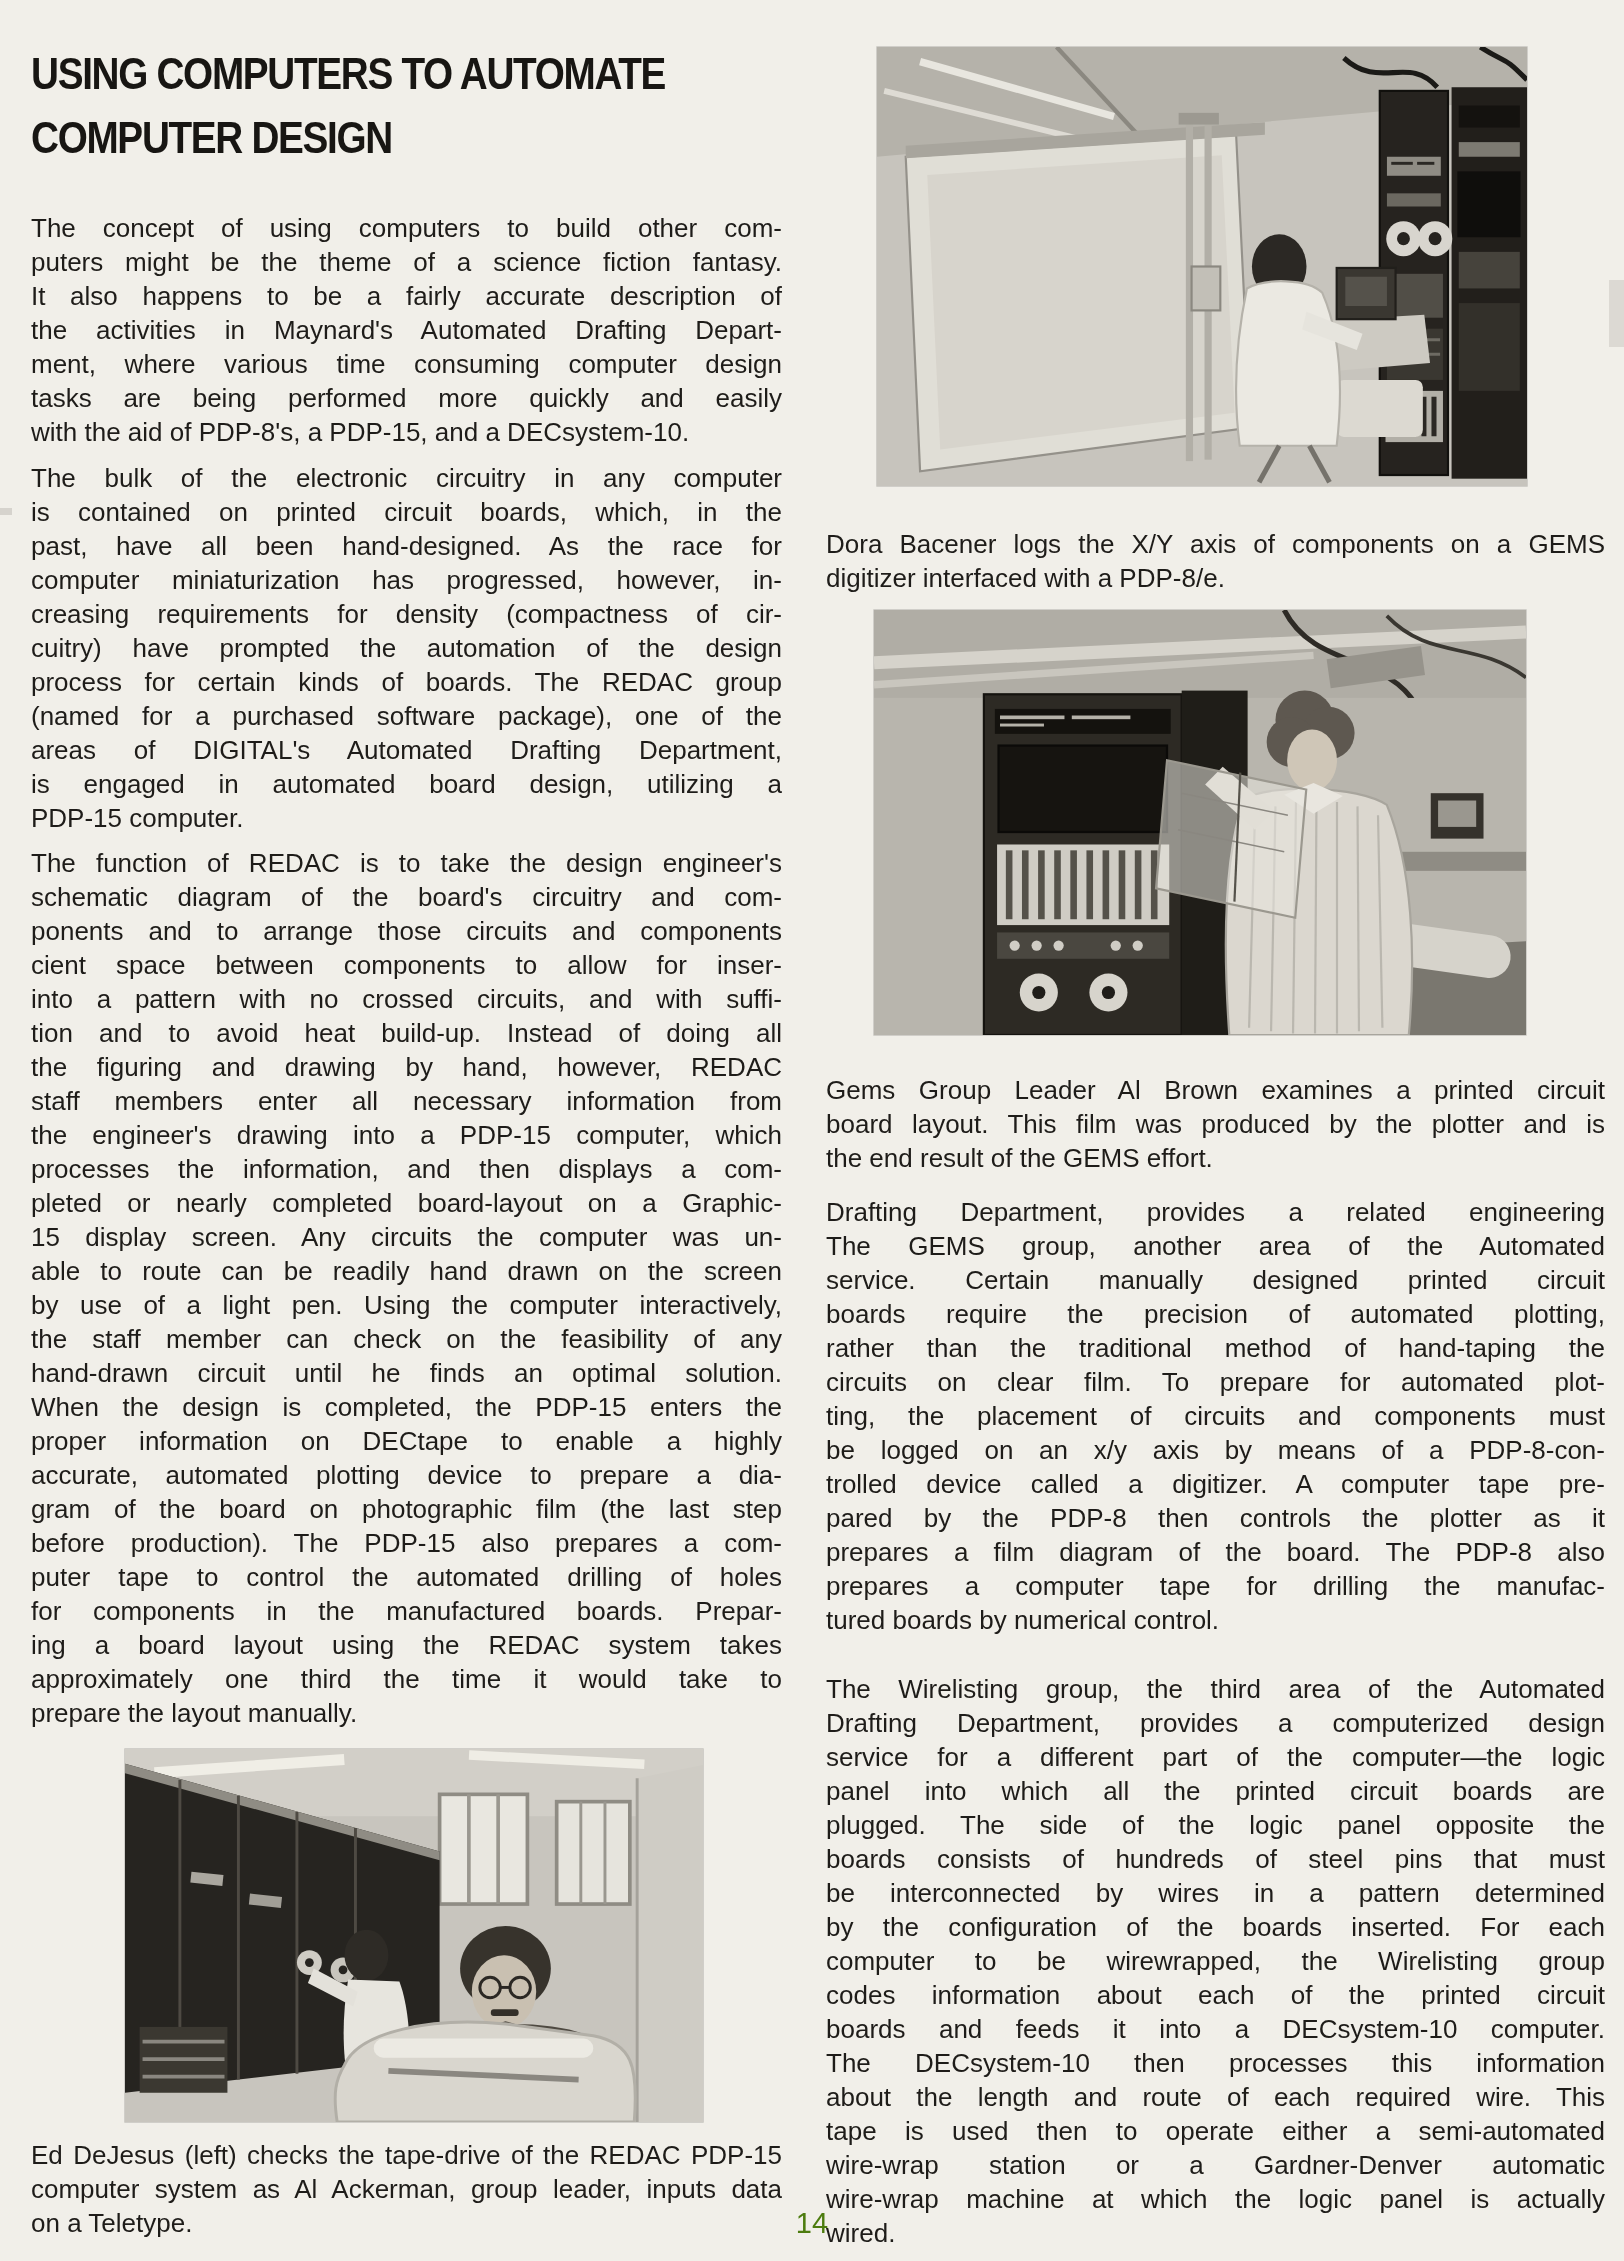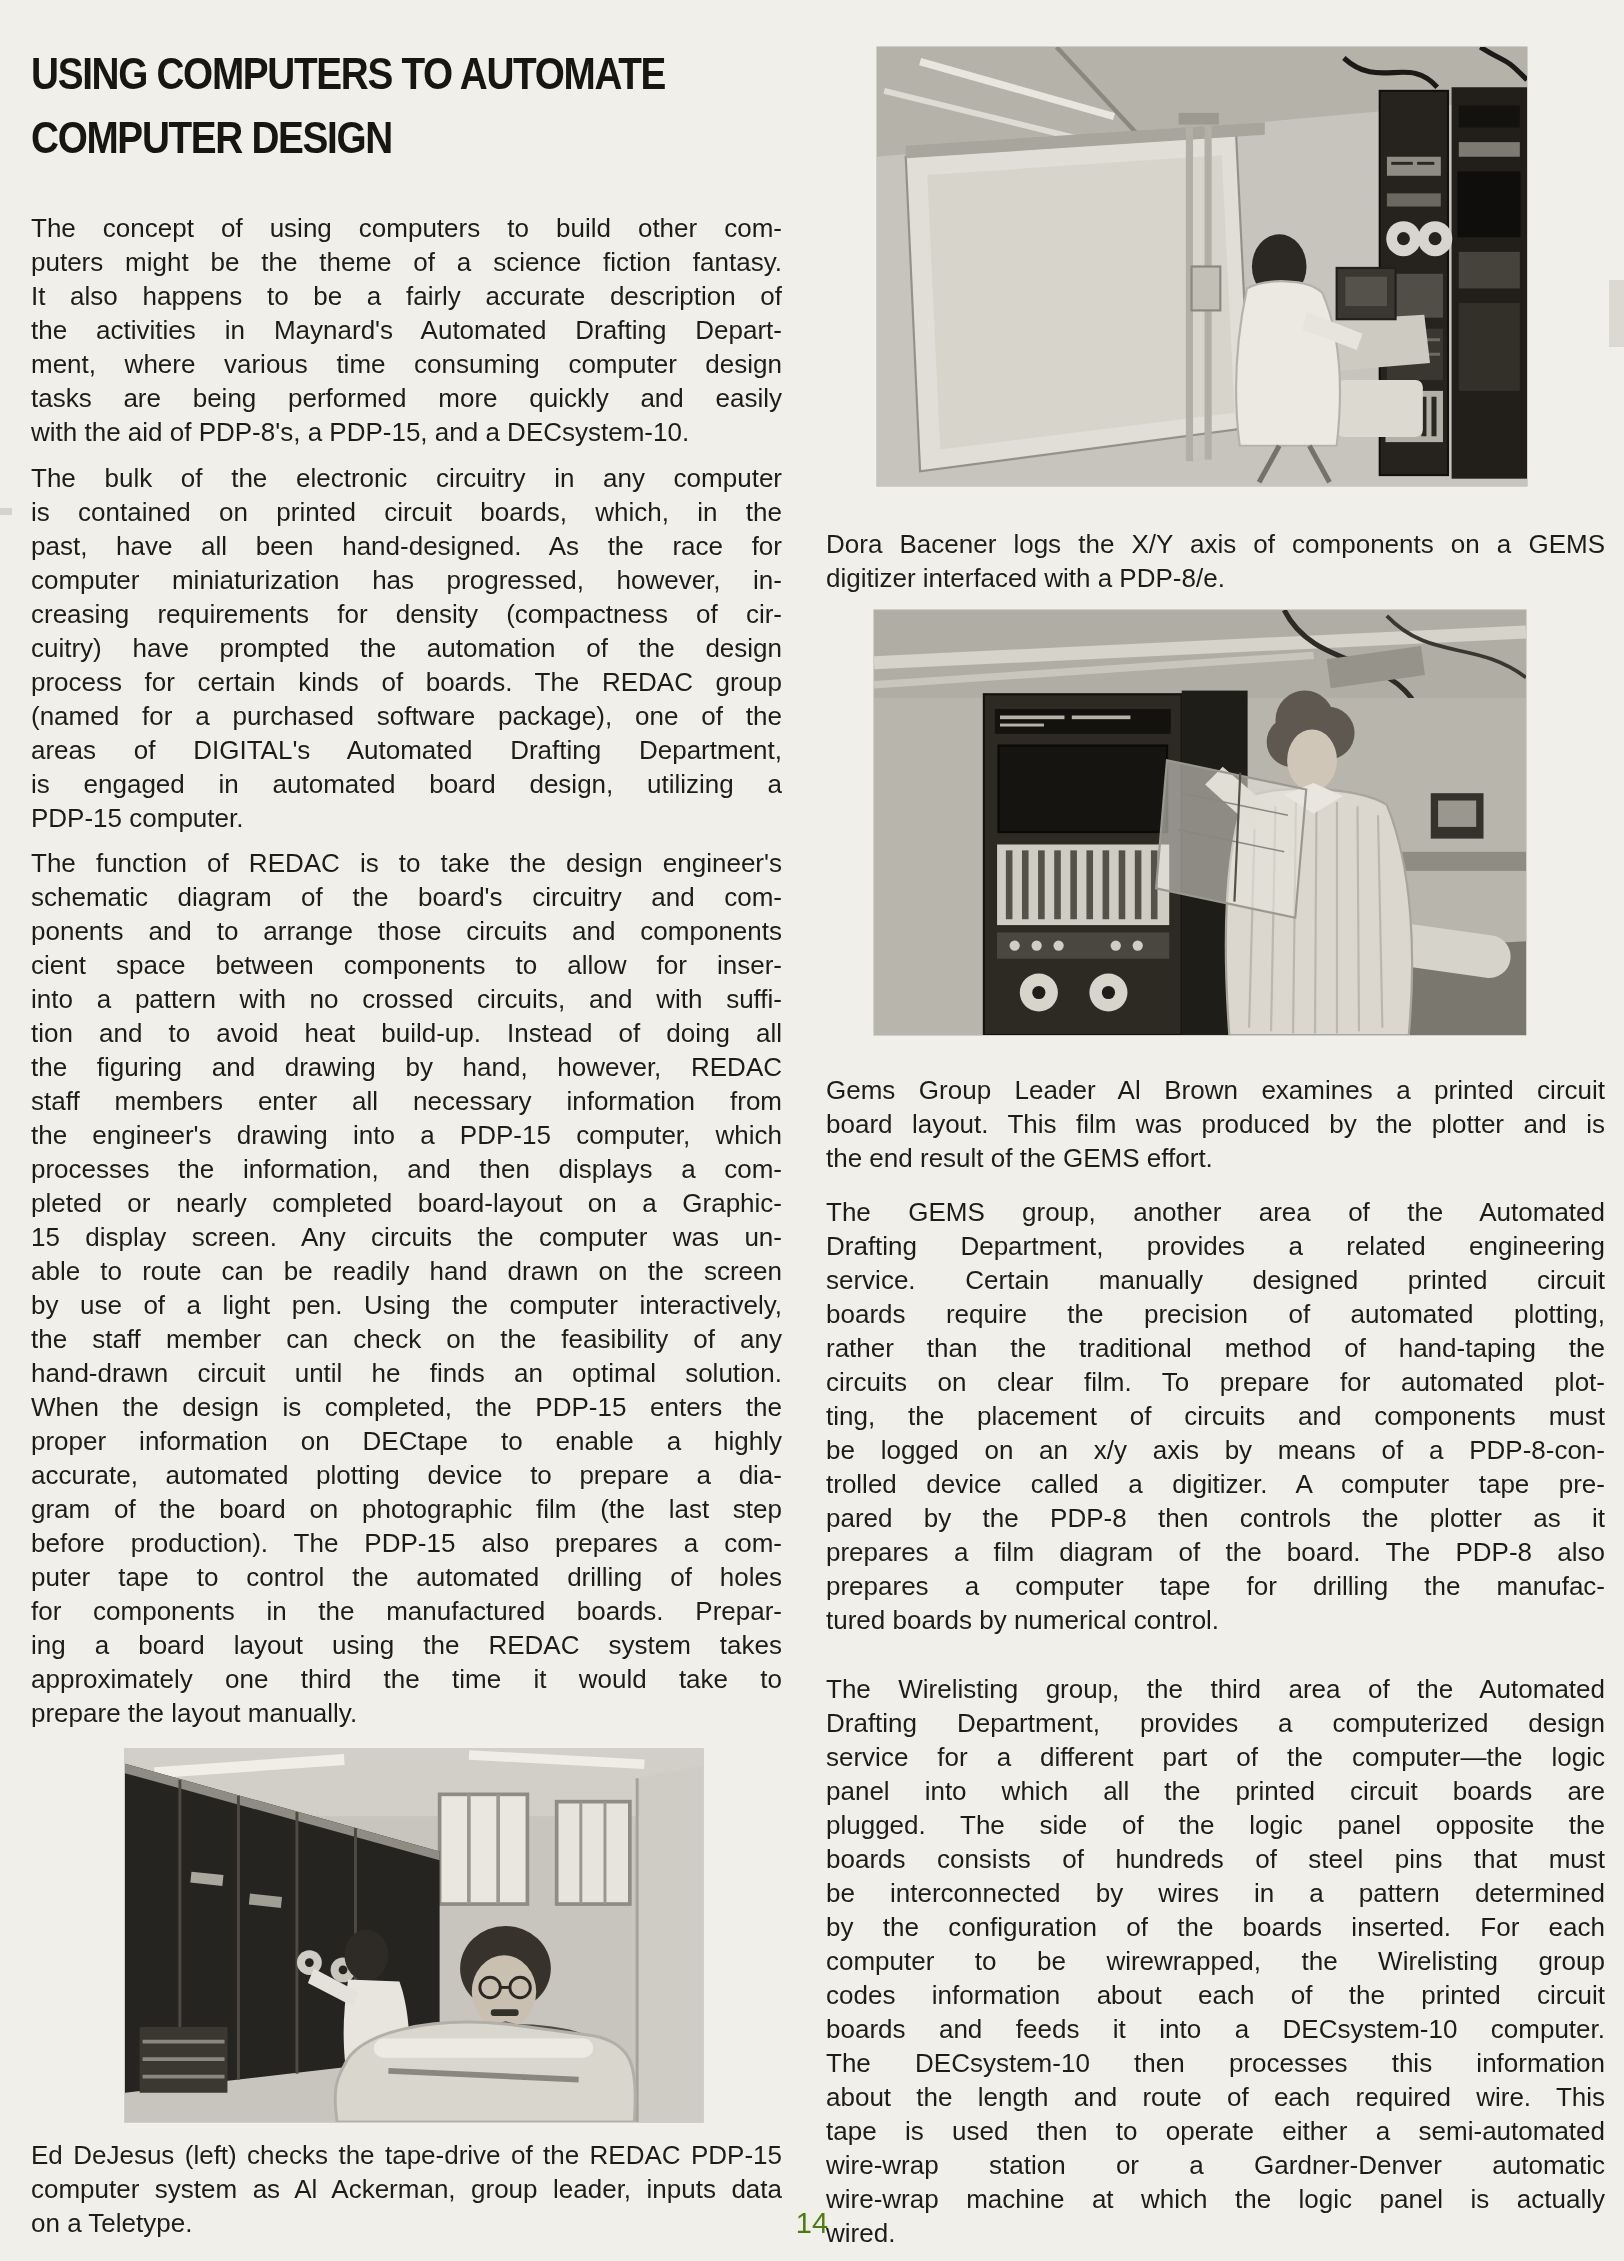--- a/index.html
+++ b/index.html
@@ -290,22 +290,22 @@
         <line x1="500" y1="222" x2="492" y2="398" stroke="#55524a" stroke-width="3"></line>
       </svg>
     </div>
     <div class="caption caption-r2">
         <div class="ln">Gems Group Leader Al Brown examines a printed circuit</div>
         <div class="ln">board layout. This film was produced by the plotter and is</div>
         <div class="ln">the end result of the GEMS effort.</div>
       </div>
 
     <div class="para p-gems">
+        <div class="ln">Drafting Department, provides a related engineering</div>
         <div class="ln">The GEMS group, another area of the Automated</div>
-        <div class="ln">Drafting Department, provides a related engineering</div>
         <div class="ln">service. Certain manually designed printed circuit</div>
         <div class="ln">boards require the precision of automated plotting,</div>
         <div class="ln">rather than the traditional method of hand-taping the</div>
         <div class="ln">circuits on clear film. To prepare for automated plot-</div>
         <div class="ln">ting, the placement of circuits and components must</div>
         <div class="ln">be logged on an x/y axis by means of a PDP-8-con-</div>
         <div class="ln">trolled device called a digitizer. A computer tape pre-</div>
         <div class="ln">pared by the PDP-8 then controls the plotter as it</div>
         <div class="ln">prepares a film diagram of the board. The PDP-8 also</div>
         <div class="ln">prepares a computer tape for drilling the manufac-</div>

